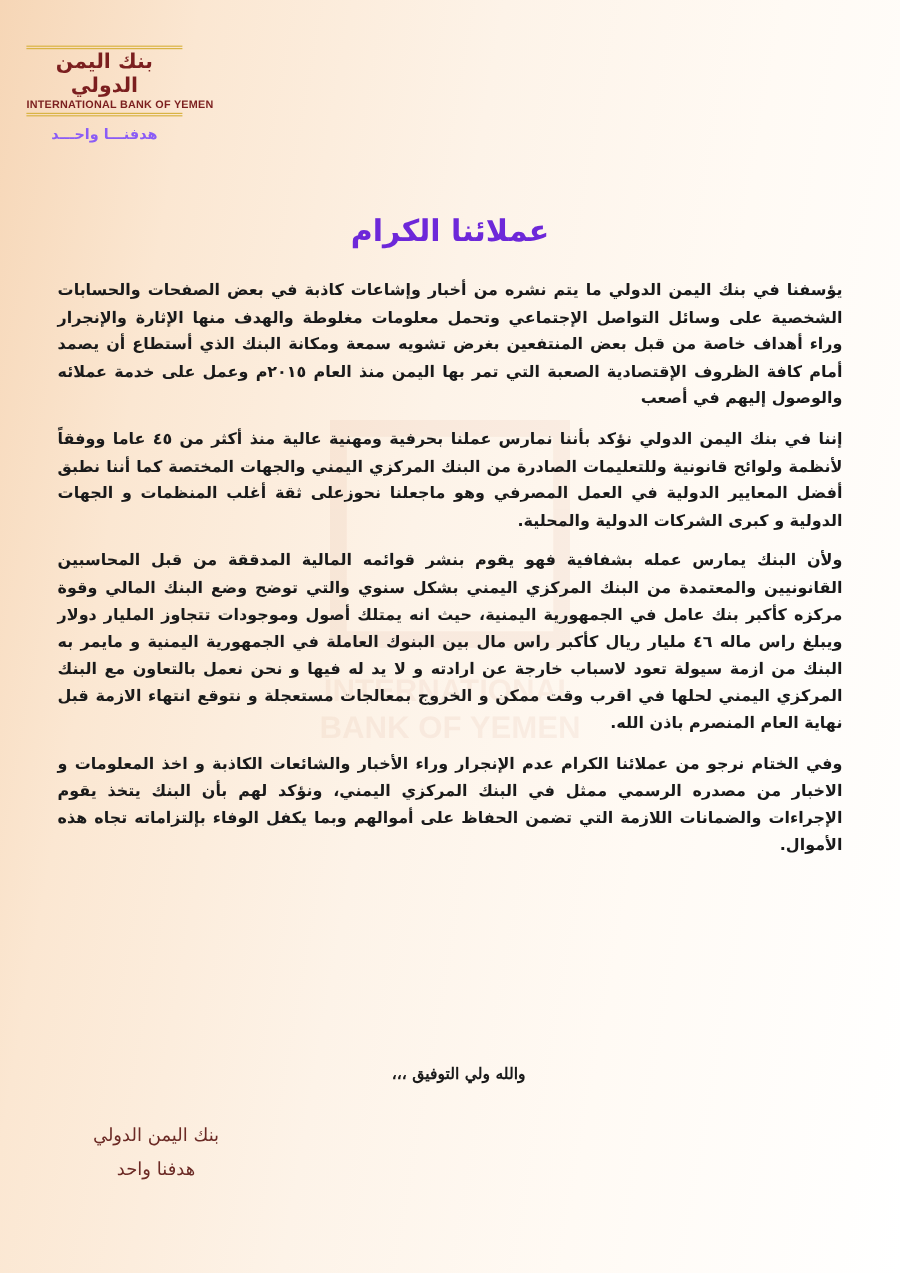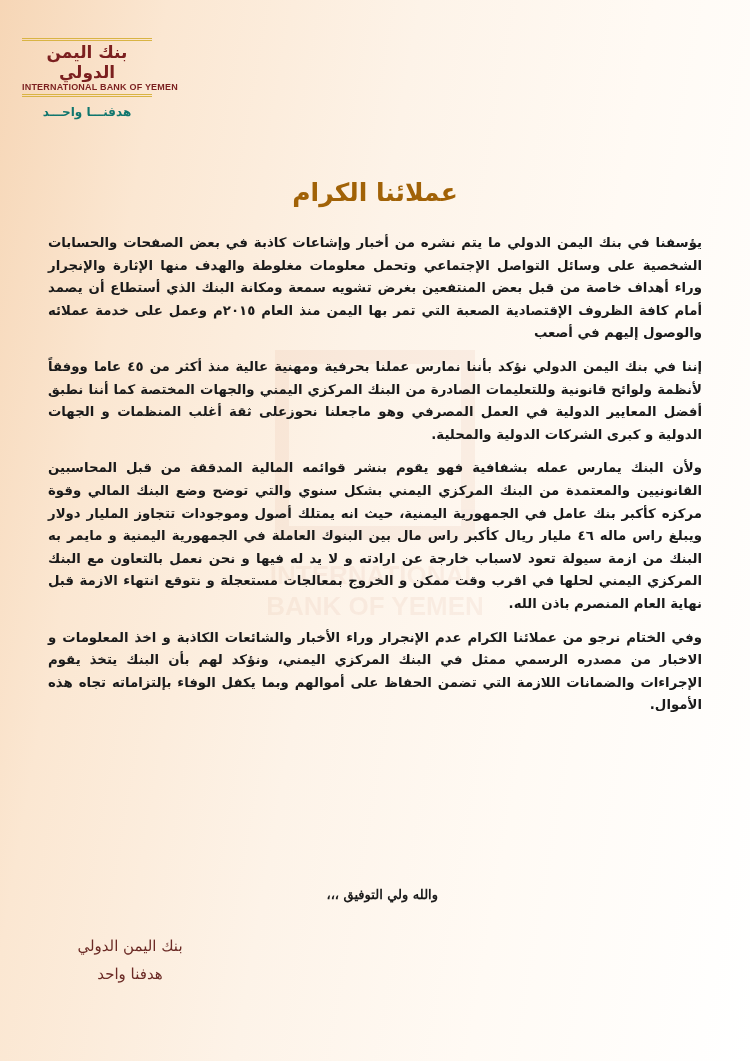--- a/index.html
+++ b/index.html
@@ -28,25 +28,25 @@
     color: #8b2a24; font: bold 11px "DejaVu Sans", sans-serif; line-height: 26px; text-align: center;
   }
   .logo-ar {
     margin-top: 8px; font: bold 17px "DejaVu Sans", sans-serif; color: #7b1f1f;
     border-top: 3px double #d9b444; padding-top: 1px; direction: rtl; letter-spacing: -0.5px;
   }
   .logo-en {
     font: bold 9px "Liberation Sans", sans-serif; color: #7b1f1f; letter-spacing: 0.2px;
     border-bottom: 3px double #d9b444; padding-bottom: 2px; white-space: nowrap;
   }
-  .logo-slogan { margin-top: 8px; font: bold 12px "DejaVu Sans", sans-serif; color: #0f766e; direction: rtl; }
+  .logo-slogan { margin-top: 8px; font: bold 12px "DejaVu Sans", sans-serif; color: #8b5cf6; direction: rtl; }
 
   .title {
     position: absolute; left: 0; right: 0; top: 178px; text-align: center;
-    font: bold 25px "DejaVu Sans", sans-serif; color: #a16207; direction: rtl;
+    font: bold 25px "DejaVu Sans", sans-serif; color: #6d28d9; direction: rtl;
   }
   .body {
     position: absolute; left: 48px; right: 48px; top: 232px;
     direction: rtl; text-align: justify; text-align-last: right;
     font: bold 13.3px "DejaVu Sans", sans-serif; line-height: 22.6px; color: #1a1a1a;
   }
   .body p { margin: 0 0 11px 0; }
   .watermark {
     position: absolute; left: 250px; top: 350px; width: 250px; height: 300px;
     opacity: 0.06; pointer-events: none;

